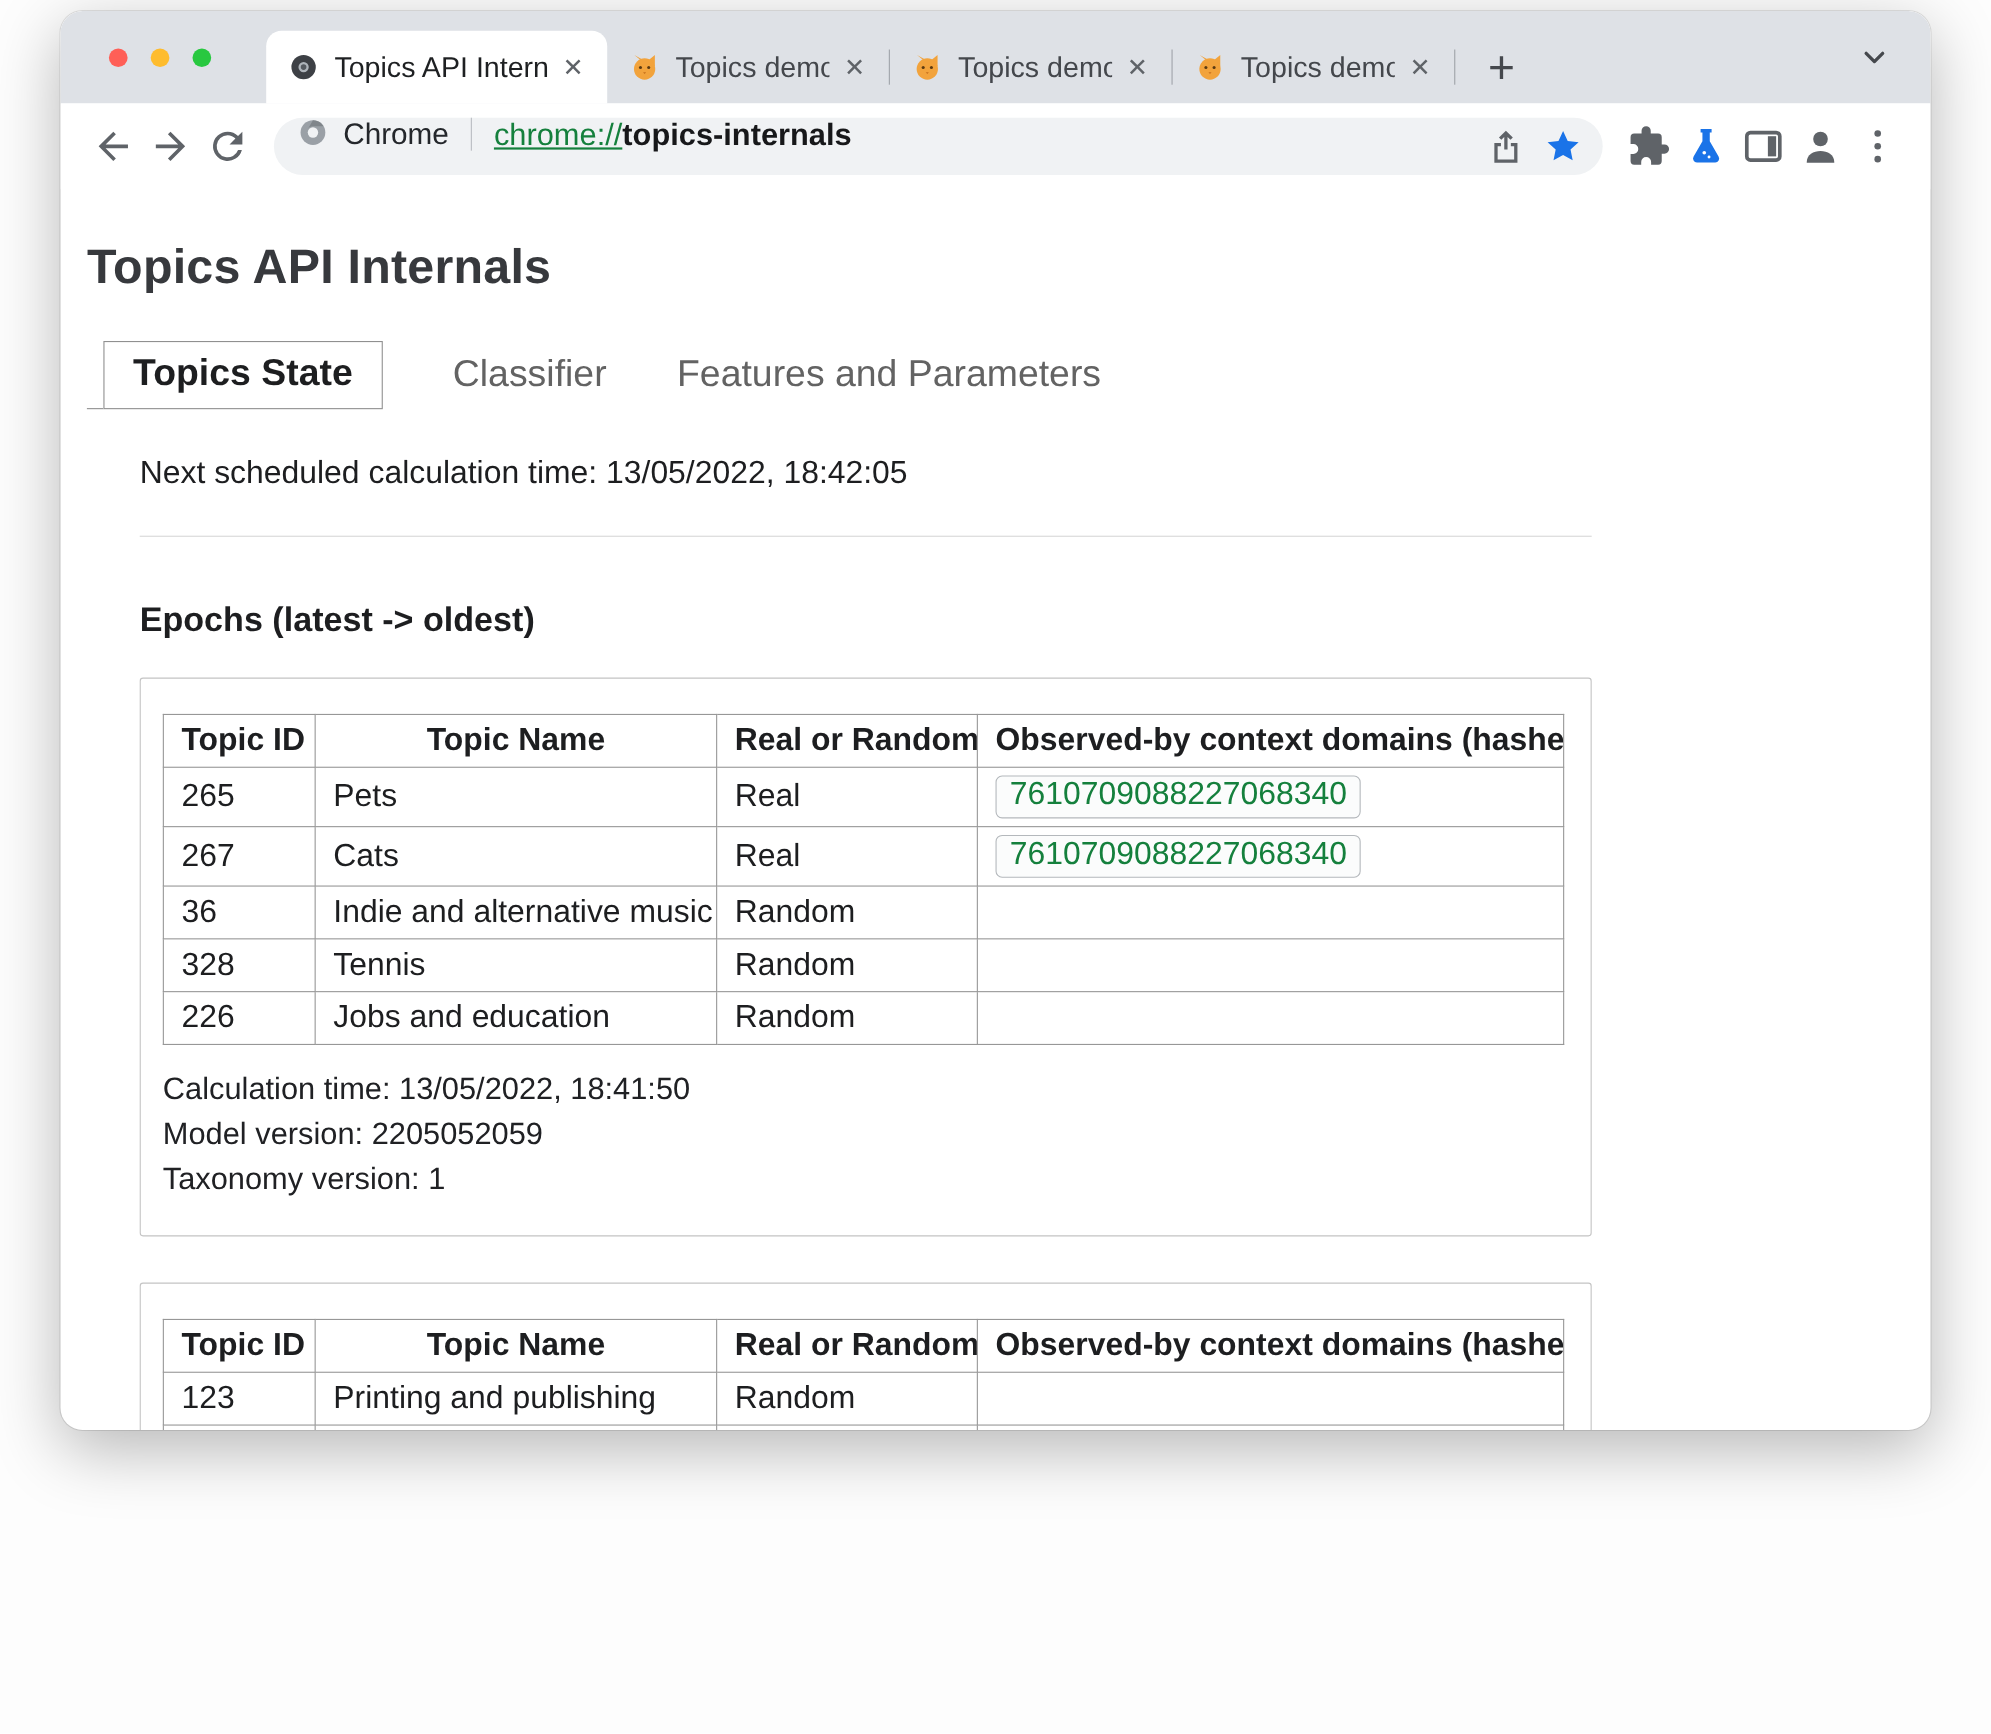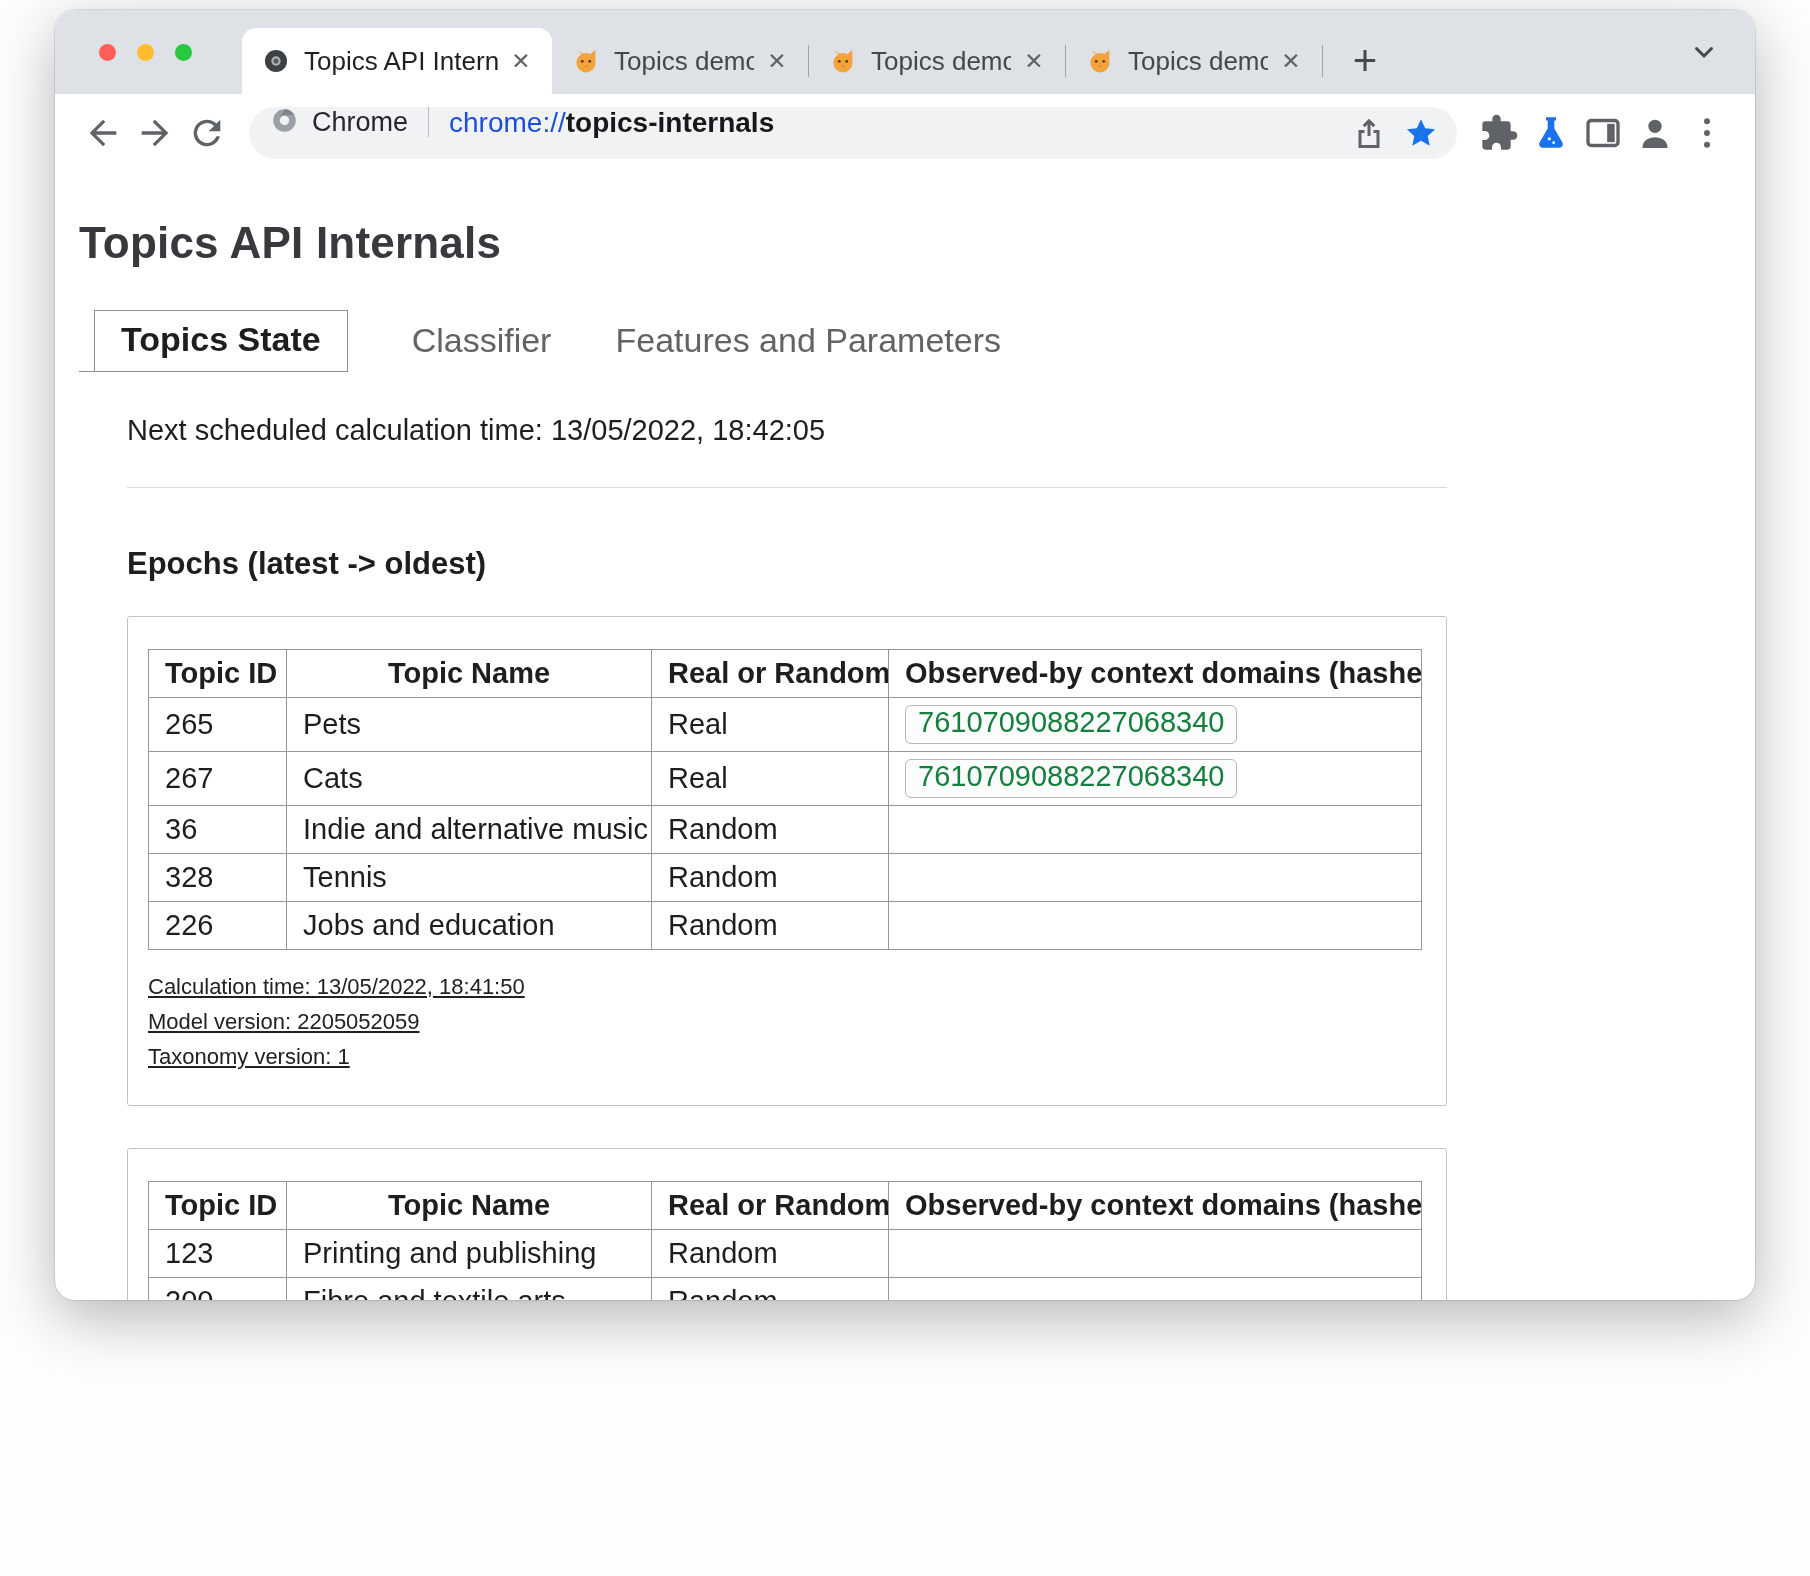--- a/index.html
+++ b/index.html
@@ -57,21 +57,21 @@
   .tb-btn { background: none; border: none; width: 52px; height: 52px; display: flex; align-items: center; justify-content: center; cursor: pointer; border-radius: 50%; flex: none; }
   .tb-btn svg { width: 40px; height: 40px; }
   .omnibox {
     flex: 1; height: 52px; background: #f0f2f4; border-radius: 28px;
     margin: 0 16px; display: flex; align-items: flex-start; padding: 0 10px 0 22px; cursor: text;
   }
   .engine-icon { display: flex; flex: none; }
   .engine { font-size: 27px; color: #24272b; margin-left: 14px; }
   .om-sep { width: 1px; height: 30px; background: #b9bcc1; margin: 0 20px; flex: none; }
   .url { font-size: 28px; white-space: nowrap; }
-  .url .scheme { color: #1d4ed8; }
+  .url .scheme { color: #15803d; text-decoration: underline; }
   .url .host { color: #17181a; font-weight: 700; }
   .om-spacer { flex: 1; }
   .om-btn { background: none; border: none; width: 52px; height: 52px; display: flex; align-items: center; justify-content: center; cursor: pointer; flex: none; }
   .om-btn svg { width: 36px; height: 36px; }
 
   
   .content { height: 1128px; overflow: hidden; padding: 36px 40px 0 24px; color: #202124; }
   h1.page-title { font-size: 44px; font-weight: 700; color: #37393d; margin: 10px 0 42px 0; letter-spacing: .2px; }
 
   .page-tabs { display: flex; align-items: flex-end; }
@@ -91,21 +91,21 @@
   table.topics th, table.topics td { border: 1px solid #979797; padding: 7px 16px; height: 47px; overflow: hidden; white-space: nowrap; }
   table.topics th { font-weight: 700; text-align: center; }
   table.topics td { text-align: left; }
   col.c-id { width: 138px; } col.c-name { width: 365px; } col.c-kind { width: 237px; } col.c-dom { width: auto; }
 
   .chip {
     display: inline-block; border: 1px solid #b4b8bc; border-radius: 6px;
     background: #fbfcfc; padding: 0 12px 4px; font-size: 29px; color: #15803d;
   }
 
-  .meta { margin-top: 24px; font-size: 22px; text-decoration: underline; }
+  .meta { margin-top: 24px; font-size: 28px; }
   .meta div { margin: 9px 0; }
 </style>
 </head>
 <body>
 
 <div class="window">
 
   <div class="tabstrip">
     <div class="traffic">
       <span class="dot red"></span>

